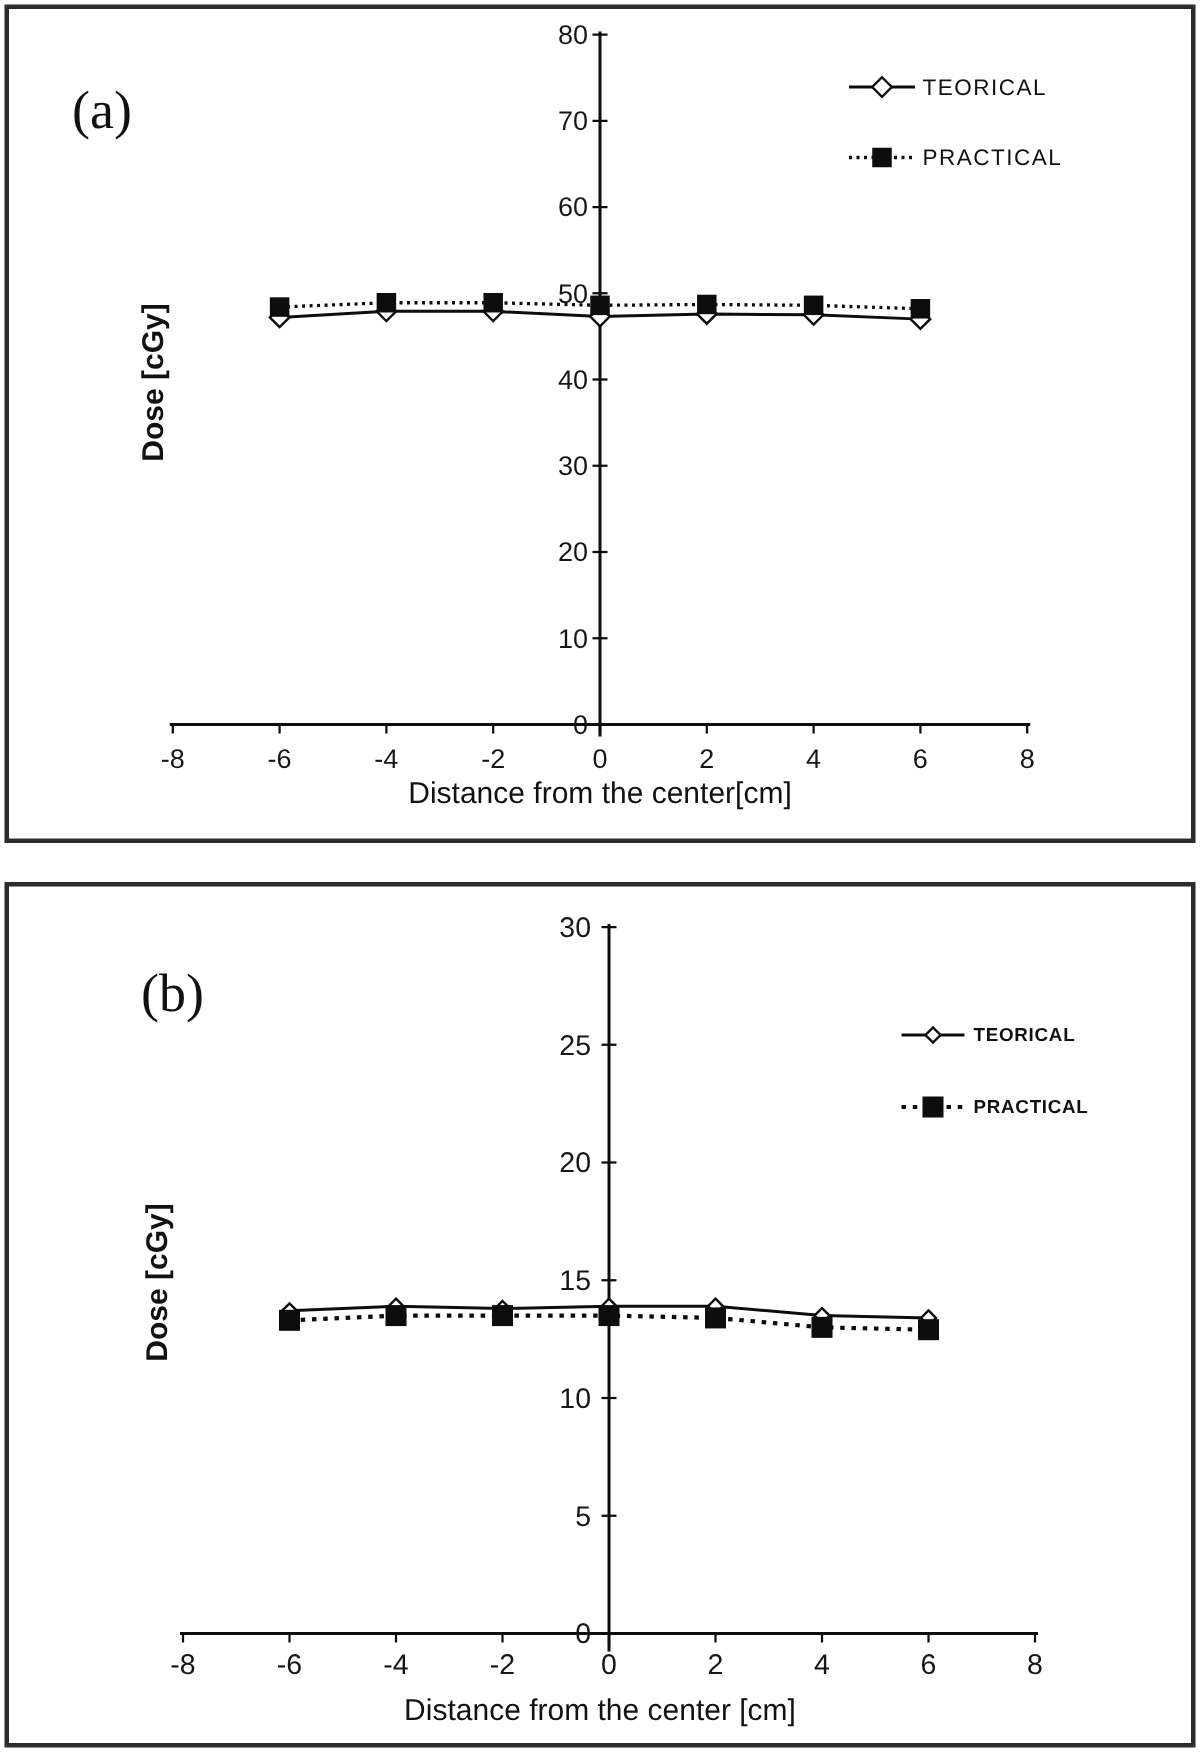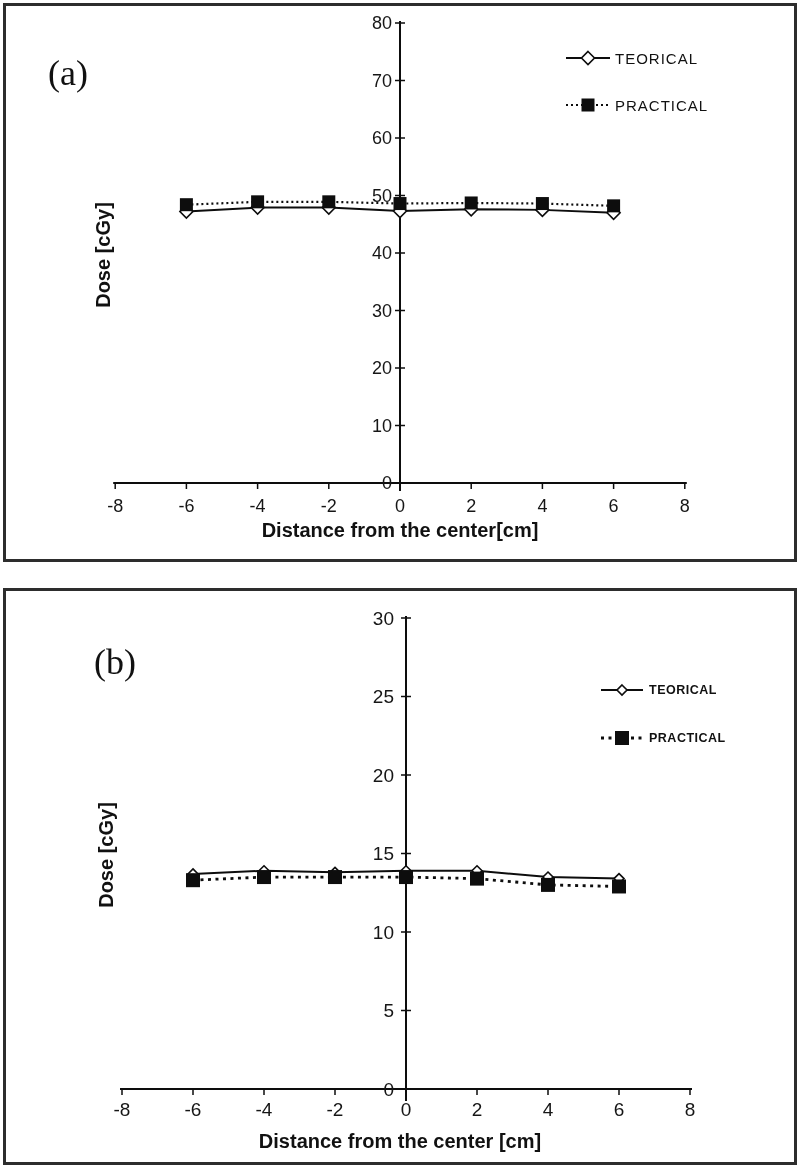--- a/index.html
+++ b/index.html
@@ -7,21 +7,21 @@
   .panel{position:absolute;left:3px;width:788px;border:3px solid #2d2d2d;background:#ffffff;}
   #panel-a{top:3px;height:553px;}
   #panel-b{top:588px;height:571px;}
   .plot-svg{position:absolute;left:0;top:0;}
   .panel-letter{position:absolute;font-family:"Liberation Serif",serif;font-size:36px;color:#111;}
   #panel-a .panel-letter{left:42px;top:46px;}
   #panel-b .panel-letter{left:88px;top:50px;}
   .ylabel{position:absolute;font-weight:bold;font-size:20px;color:#111;transform:translate(-50%,-50%) rotate(-90deg);white-space:nowrap;}
   #panel-a .ylabel{left:97px;top:249px;}
   #panel-b .ylabel{left:100px;top:264px;}
-  .xlabel{position:absolute;font-weight:bold;font-size:20px;color:#111;transform:translate(-50%,-50%);white-space:nowrap;}
+  .xlabel{position:absolute;font-weight:normal;font-size:20px;color:#111;transform:translate(-50%,-50%);white-space:nowrap;}
   #panel-a .xlabel{left:394px;top:524px;}
   #panel-b .xlabel{left:394px;top:550px;}
   .legend{position:absolute;display:flex;flex-direction:column;}
   #panel-a .legend{left:559px;top:40px;gap:23px;}
   #panel-b .legend{left:594px;top:87px;gap:24px;}
   .legend-item{display:flex;align-items:center;height:24px;}
   .legend-label{color:#111;text-align:center;}
   #panel-a .legend-label{font-size:15px;letter-spacing:1px;margin-left:4px;}
   #panel-b .legend-label{font-size:12.5px;font-weight:700;letter-spacing:0.5px;margin-left:5px;}
   .legend-marker{display:inline-block;line-height:0;}

